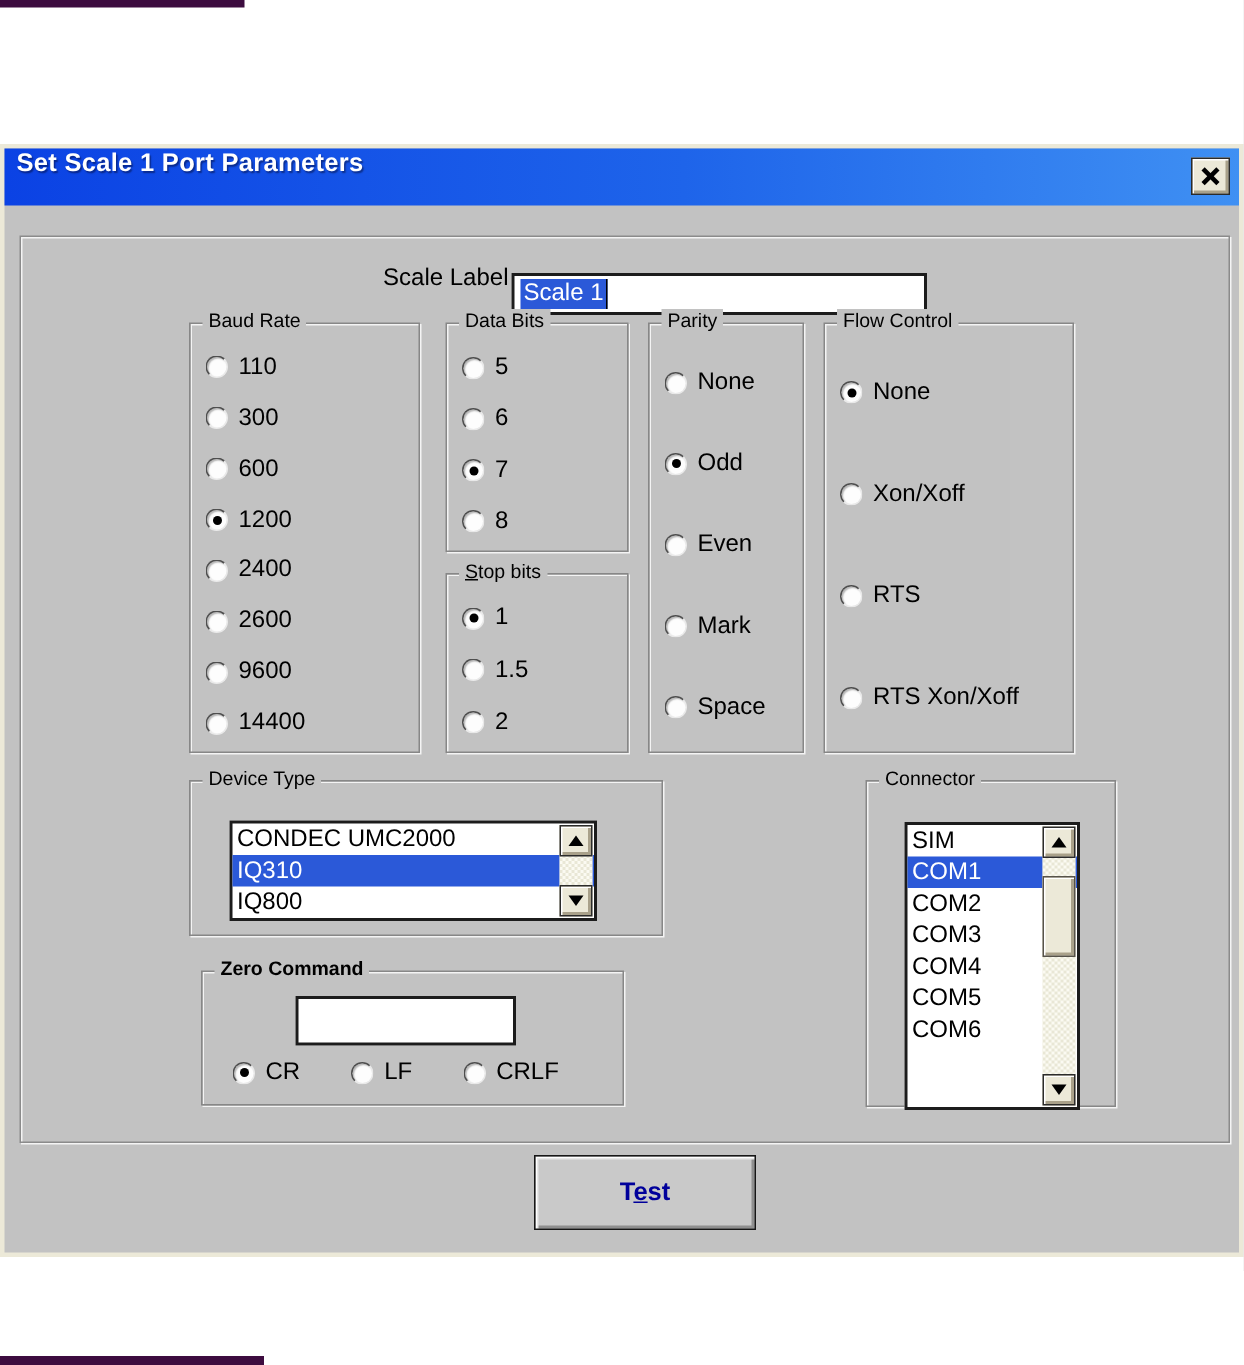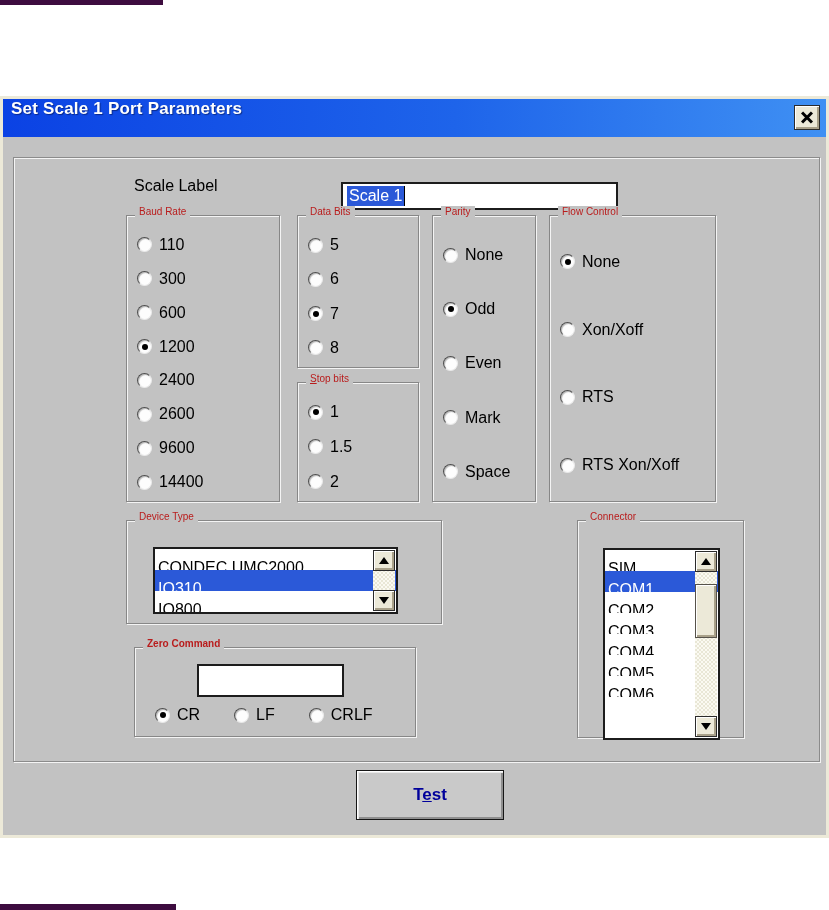--- a/index.html
+++ b/index.html
@@ -29,31 +29,31 @@
   .x-icon::before { transform: rotate(45deg); }
   .x-icon::after  { transform: rotate(-45deg); }
 
   .body { position: relative; height: 698px; }
 
   .panel { position: absolute; left: 10px; top: 20px; width: 807px; height: 605px;
     border: 1px solid #8b8b8b; box-shadow: 1px 1px 0 #f4f4f4, inset 1px 1px 0 #f4f4f4; }
 
   
   .scale-row-label { position: absolute; left: 120px; top: 19px; width: 205px;
-    text-align: left; font-size: 16px; color: #000; }
+    text-align: right; font-size: 16px; color: #000; }
   .scale-input { position: absolute; left: 327px; top: 12px; width: 277px; height: 28px;
     background: #fff; border: 2px solid #1c1c1c; display: flex; align-items: center;
     padding-left: 4px; font-size: 16px; cursor: text; margin-top: 12px; }
   .sel-text { background: #2b59d8; color: #fff; padding: 1px 2px; border-right: 1px solid #000; }
 
   
   .group { position: absolute; border: 1px solid #878787;
     box-shadow: 1px 1px 0 #f4f4f4, inset 1px 1px 0 #f4f4f4; }
   .gtitle { position: absolute; top: -10px; left: 8px; background: #c2c2c2;
-    padding: 0 4px; font-size: 10px; color: #b91c1c; white-space: nowrap; }
+    padding: 0 4px; font-size: 13px; color: #000000; white-space: nowrap; }
   .gtitle b { font-weight: bold; }
   .accel { text-decoration: underline; }
 
   .g-baud  { left: 112px; top:  57px; width: 154px; height: 287px; }
   .g-data  { left: 283px; top:  57px; width: 122px; height: 153px; }
   .g-stop  { left: 283px; top: 224px; width: 122px; height: 120px; }
   .g-par   { left: 418px; top:  57px; width: 104px; height: 287px; }
   .g-flow  { left: 535px; top:  57px; width: 167px; height: 287px; }
   .g-dev   { left: 112px; top: 362px; width: 316px; height: 104px; }
   .g-zero  { left: 120px; top: 489px; width: 282px; height:  90px; }
@@ -67,21 +67,21 @@
     border: 1px solid #6a6a6a; border-top-color: #4e4e4e; border-left-color: #4e4e4e;
     border-bottom-color: #e9e9e9; border-right-color: #e9e9e9;
     box-shadow: inset 1px 1px 1px rgba(0,0,0,.28); flex: 0 0 auto; position: relative; }
   .radio.checked::after { content: ""; position: absolute; left: 3.5px; top: 3.5px;
     width: 6px; height: 6px; border-radius: 50%; background: #000; }
 
   
   .listbox { position: absolute; background: #fff; border: 2px solid #1c1c1c; }
   .lb-dev  { left: 26px; top: 26px; width: 245px; height: 67px; }
   .lb-conn { left: 25px; top: 27px; width: 117px; height: 192px; }
-  .lrow { font-size: 16px; color: #000; padding: 8px 3px; white-space: nowrap;
+  .lrow { font-size: 16px; color: #000; padding: 0 3px; white-space: nowrap;
     overflow: hidden; cursor: default; }
   .lb-dev  .lrow { height: 21px; line-height: 21px; }
   .lb-conn .lrow { height: 21px; line-height: 21px; }
   .lrow.selected { background: #2b59d8; color: #fff; }
 
   .sbar { position: absolute; top: 1px; bottom: 1px; right: 1px; width: 22px;
     background: #fbfaf2;
     background-image: conic-gradient(#e9e7d6 25%, transparent 25% 50%, #e9e7d6 50% 75%, transparent 75%);
     background-size: 4px 4px; }
   .sbtn { position: absolute; left: 0; width: 22px; height: 21px; background: #ece9d8;

